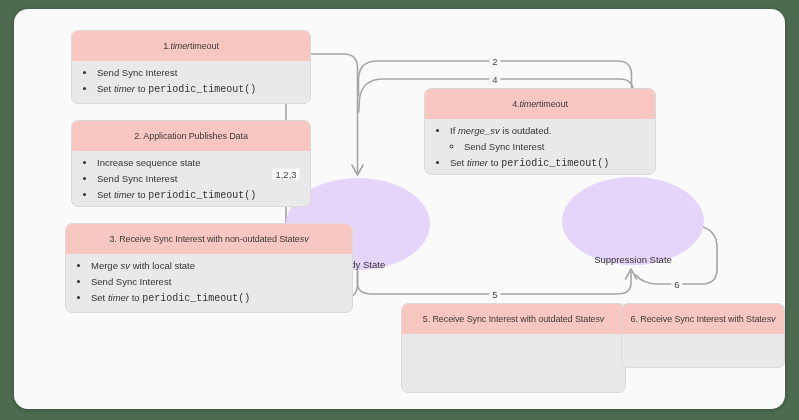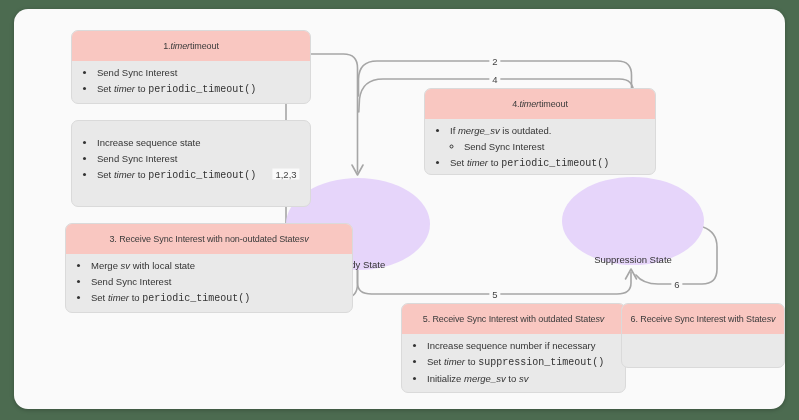--- a/index.html
+++ b/index.html
@@ -93,20 +93,21 @@
   <div class="box-header">1. <i>timer</i> timeout</div>
   <div class="box-body">
     <ul>
       <li>Send Sync Interest</li>
       <li>Set <i>timer</i> to <code>periodic_timeout()</code></li>
     </ul>
   </div>
 </div>
 
 <div id="box2" class="event-box">
+  <div class="box-header">2. Application Publishes Data</div>
   <div class="box-body">
     <ul>
       <li>Increase sequence state</li>
       <li>Send Sync Interest</li>
       <li>Set <i>timer</i> to <code>periodic_timeout()</code></li>
     </ul>
   </div>
 </div>
 
 <div id="box3" class="event-box">
@@ -130,27 +131,20 @@
           <li>Send Sync Interest</li>
         </ul>
       </li>
       <li>Set <i>timer</i> to <code>periodic_timeout()</code></li>
     </ul>
   </div>
 </div>
 
 <div id="box5" class="event-box">
   <div class="box-header">5. Receive Sync Interest with outdated State <i>sv</i></div>
-  <div class="box-body">
-    <ul>
-      <li>Increase sequence number if necessary</li>
-      <li>Set <i>timer</i> to <code>suppression_timeout()</code></li>
-      <li>Initialize <i>merge_sv</i> to <i>sv</i></li>
-    </ul>
-  </div>
 </div>
 
 <div id="box6" class="event-box">
   <div class="box-header">6. Receive Sync Interest with State <i>sv</i></div>
 </div>
 
 <span id="lbl-123" class="edge-label">1,2,3</span>
 <span id="lbl-2" class="edge-label">2</span>
 <span id="lbl-4" class="edge-label">4</span>
 <span id="lbl-5" class="edge-label">5</span>

